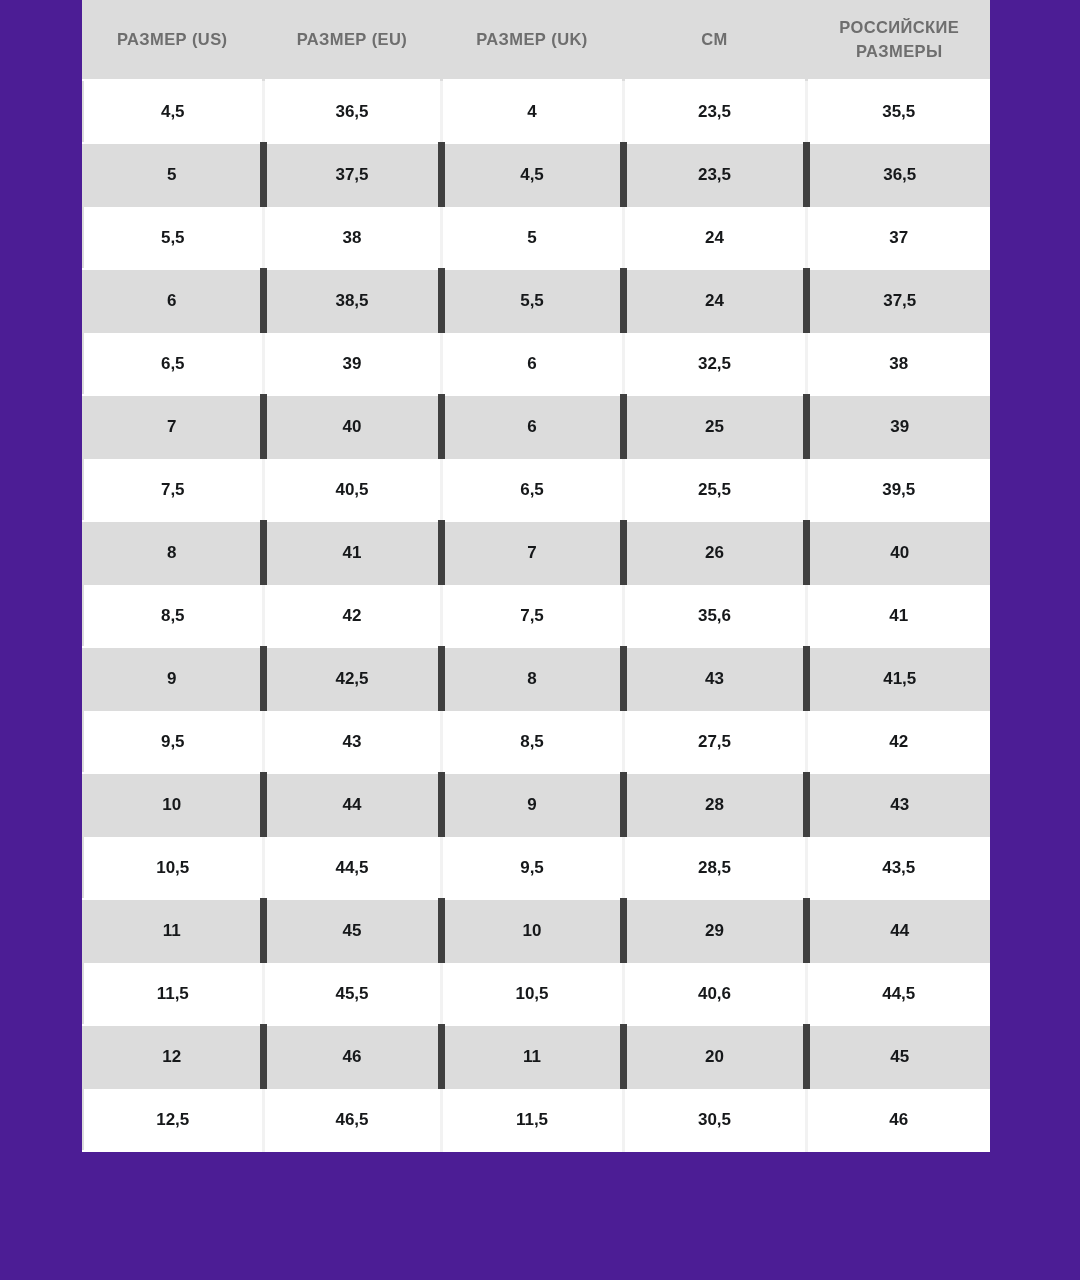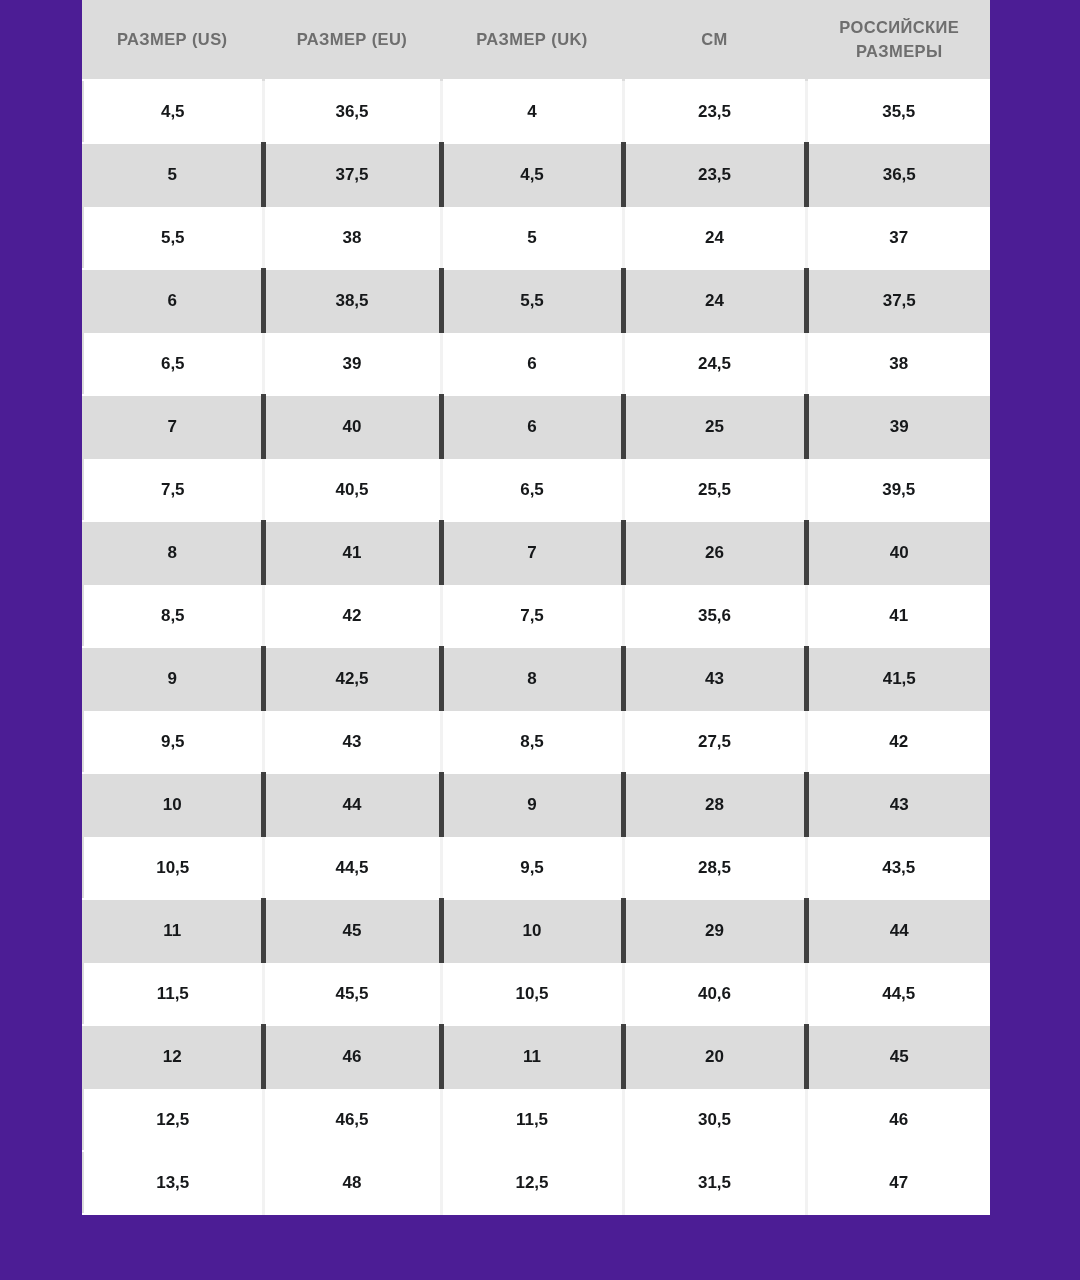--- a/index.html
+++ b/index.html
@@ -82,21 +82,21 @@
   }
 
   tbody tr.row-dark td {
     background-color: #dcdcdc;
     border-top: 2px solid #dcdcdc;
     border-bottom: 2px solid #dcdcdc;
   }
 
   
   tbody tr.row-light td + td { border-left: 3px solid #f2f2f2; }
-  tbody tr.row-dark  td + td { border-left: 5px solid #404040; }
+  tbody tr.row-dark  td + td { border-left: 7px solid #404040; }
 
   thead th + th { border-left: 3px solid #dcdcdc; }
 </style>
 </head>
 <body>
 
 <div id="page">
   <div id="size-table-wrap">
     <table class="size-table">
       <colgroup>
@@ -141,21 +141,21 @@
             <td>6</td>
             <td>38,5</td>
             <td>5,5</td>
             <td>24</td>
             <td>37,5</td>
           </tr>
           <tr class="row-light">
             <td>6,5</td>
             <td>39</td>
             <td>6</td>
-            <td>24,5</td>
+            <td>32,5</td>
             <td>38</td>
           </tr>
           <tr class="row-dark">
             <td>7</td>
             <td>40</td>
             <td>6</td>
             <td>25</td>
             <td>39</td>
           </tr>
           <tr class="row-light">
@@ -228,23 +228,16 @@
             <td>20</td>
             <td>45</td>
           </tr>
           <tr class="row-light">
             <td>12,5</td>
             <td>46,5</td>
             <td>11,5</td>
             <td>30,5</td>
             <td>46</td>
           </tr>
-          <tr class="row-light">
-            <td>13,5</td>
-            <td>48</td>
-            <td>12,5</td>
-            <td>31,5</td>
-            <td>47</td>
-          </tr>
         </tbody>
     </table>
   </div>
 </div>
 
 </body></html>

